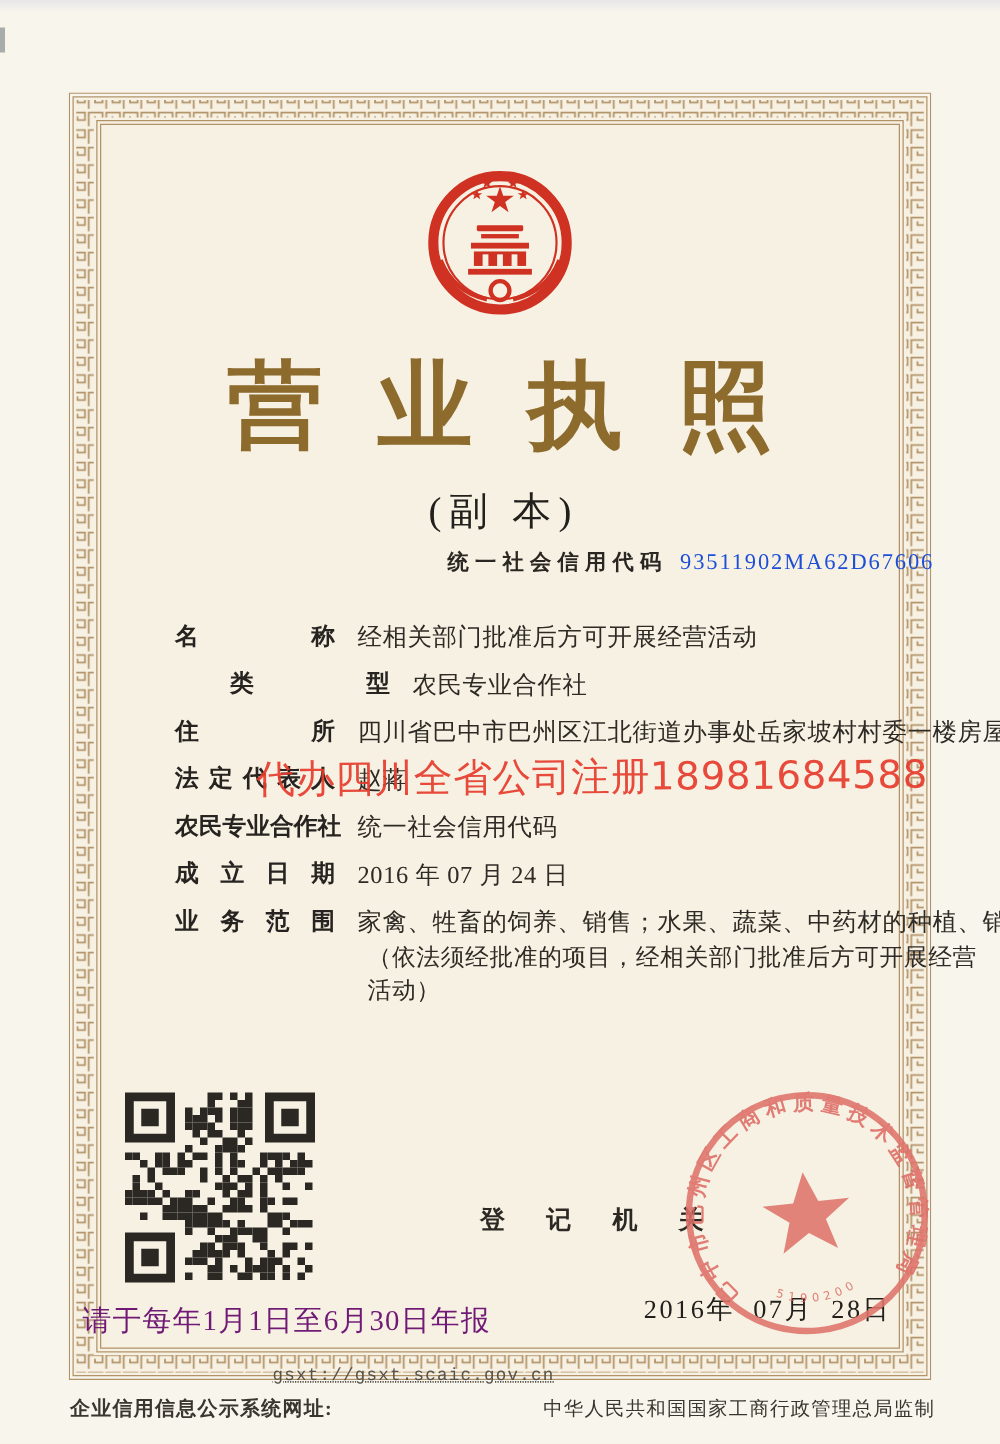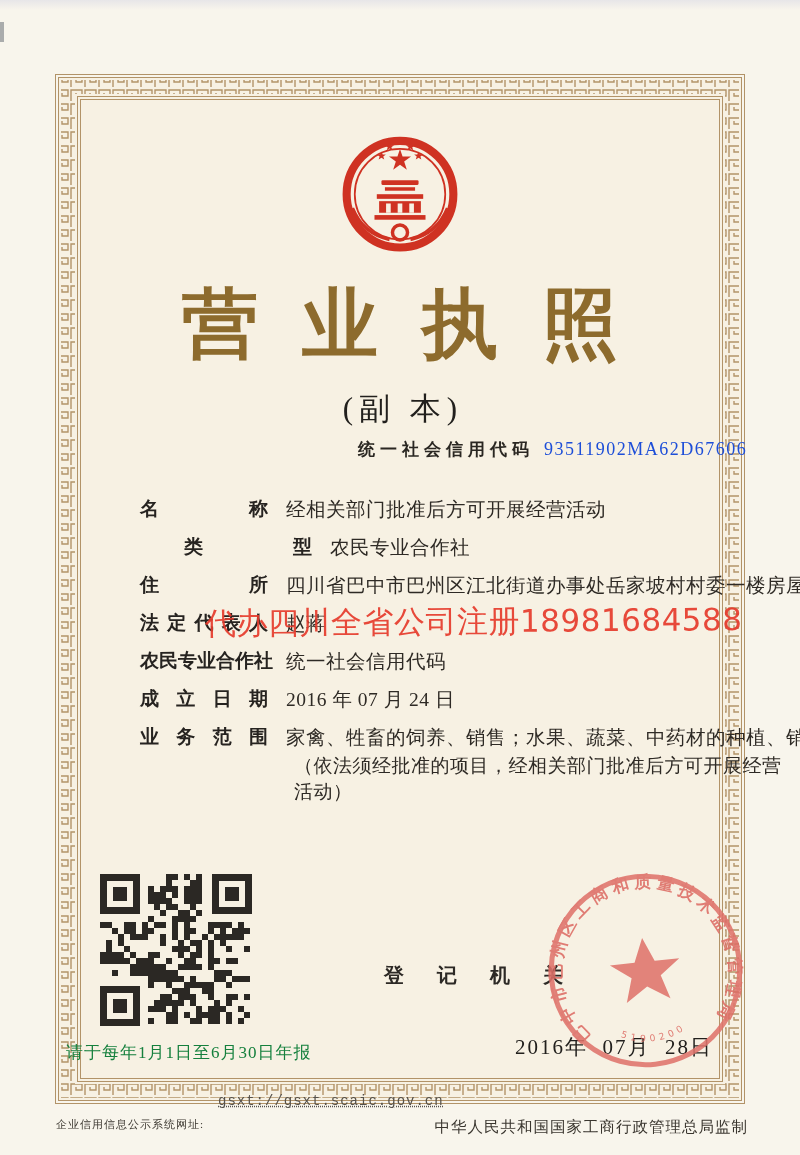--- a/index.html
+++ b/index.html
@@ -58,28 +58,28 @@
   .qr-finder{position:absolute;width:40px;height:40px;border:7px solid #2b2824;box-sizing:border-box;background:#f7f1e3;}
   .qr-finder::after{content:"";position:absolute;left:6px;top:6px;width:14px;height:14px;background:#2b2824;}
   .qf-tl{left:0;top:0;} .qf-tr{right:0;top:0;} .qf-bl{left:0;bottom:0;}
 
   .reg-label{
     left:384px;top:962px;font-family:"DejaVu Sans", sans-serif;font-weight:600;
     font-size:20px;letter-spacing:13px;color:#2c2925;white-space:nowrap;
   }
   .issue-date{left:515px;top:1033px;font-size:21px;color:#22201d;white-space:pre;letter-spacing:2px;}
   .seal{left:543px;top:868px;opacity:.88;}
-  .annual-note{left:66px;top:1041px;font-size:17px;color:#15803d;letter-spacing:1px;white-space:nowrap;}
+  .annual-note{left:66px;top:1041px;font-size:23px;color:#701a75;letter-spacing:1px;white-space:nowrap;}
 
   .site-url{
     left:218px;top:1093px;font-family:"Liberation Mono", monospace;
     font-size:14px;color:#55514b;letter-spacing:1px;
     text-decoration:underline;text-decoration-style:dotted;white-space:nowrap;
   }
-  .footer-left{left:56px;top:1117px;font-size:11px;color:#3a362f;letter-spacing:1px;}
+  .footer-left{left:56px;top:1117px;font-size:16px;color:#3a362f;letter-spacing:1px;font-weight:bold;}
   .footer-right{right:52px;top:1117px;font-size:15.5px;color:#3a362f;letter-spacing:1px;}
 </style>
 </head>
 <body>
 
 <div class="abs scan-top"></div>
 <div class="abs scan-sliver"></div>
 
 <svg class="abs frame-svg" width="690" height="1030">
   <defs>

